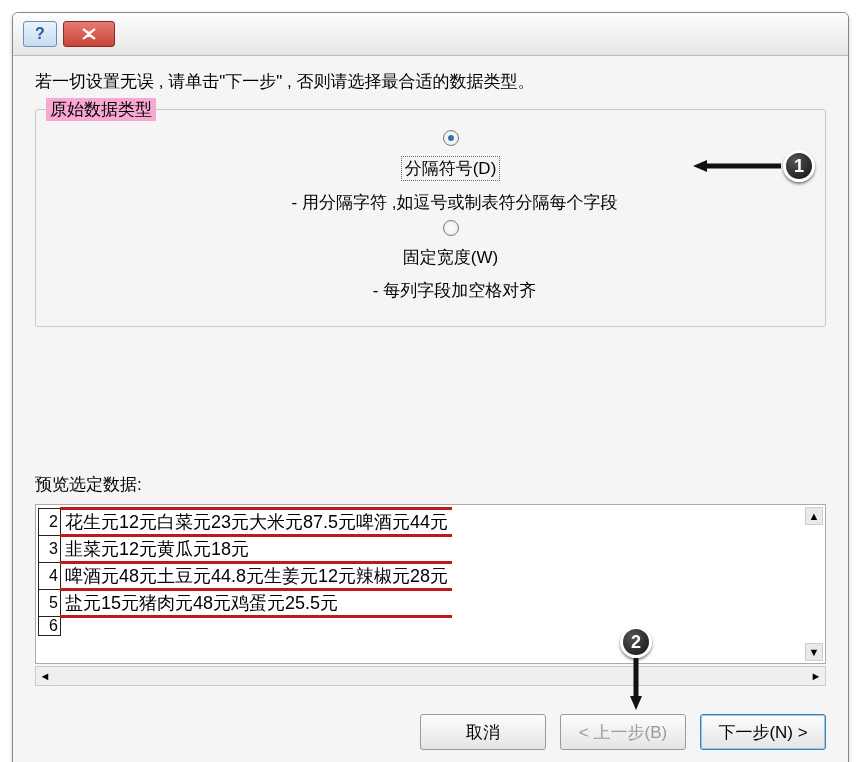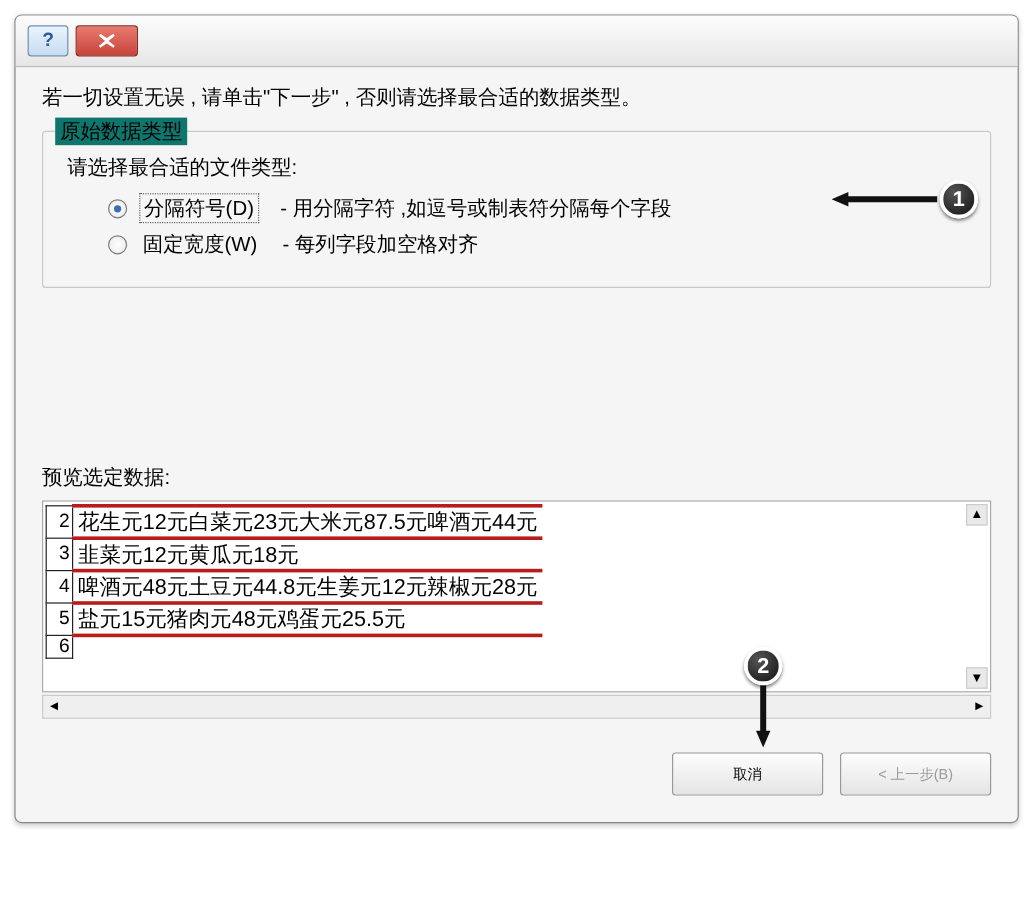--- a/index.html
+++ b/index.html
@@ -28,25 +28,25 @@
     }
     .close-btn svg { width:16px; height:12px; }
     .body { padding:14px 22px 22px; font-size:17px; }
     .intro-1 { margin-bottom:12px; }
     .intro-2 { margin-bottom:16px; }
     .fieldset {
       border:1px solid #c9c9c9; border-radius:3px; padding:14px 14px 18px;
       margin-bottom:26px; position:relative;
     }
     .legend {
-      position:absolute; top:-12px; left:10px; background:#0f766e;
+      position:absolute; top:-12px; left:10px; background:#f9a8d4;
       padding:0 4px; font-size:17px;
     }
     .choose-label { margin:4px 0 10px 6px; }
-    .option-row { display:flex; align-items:center; gap:10px; margin:6px 0 6px 40px; }
+    .option-row { display:flex; align-items:center; gap:10px; margin:6px 0 6px 40px;flex-direction:column; }
     .radio {
       width:16px; height:16px; border:1px solid #7a7a7a; border-radius:50%;
       background:radial-gradient(#fff,#e8e8e8);
       display:flex; align-items:center; justify-content:center; cursor:pointer;
     }
     .radio.checked::after {
       content:""; width:6px; height:6px; border-radius:50%; background:#3a6fb0;
     }
     .radio-label {
       padding:0 3px; cursor:pointer;
@@ -76,21 +76,21 @@
     .scroll-up { top:2px; }
     .scroll-dn { bottom:2px; }
     .hscroll { height:20px; border:1px solid #ccc; background:#efefef;
       display:flex; align-items:center; justify-content:space-between; margin-top:2px; }
     .hscroll .arrow { width:18px; height:16px; display:flex; align-items:center;
       justify-content:center; font-size:11px; cursor:pointer; }
     .button-row { display:flex; justify-content:flex-end; gap:14px; margin-top:28px; }
     .btn {
       min-width:126px; height:36px; border:1px solid #9a9a9a; border-radius:3px;
       background:linear-gradient(#fdfdfd,#e4e4e4);
-      font-size:12px; display:flex; align-items:center; justify-content:center;
+      font-size:17px; display:flex; align-items:center; justify-content:center;
       cursor:pointer; padding:0 14px;
     }
     .btn.disabled { color:#9a9a9a; cursor:default; }
     .btn.primary { border:1px solid #3c7fb1; box-shadow:0 0 0 1px #9ac7e8 inset; }
 
     
     .callout {
       position:absolute; display:flex; align-items:center;
     }
     .badge {
@@ -122,21 +122,20 @@
         </span>
       </div>
     </div>
   </div>
 
   <div class="body">
     <div class="intro-2">若一切设置无误 , 请单击"下一步" , 否则请选择最合适的数据类型。</div>
 
     <div class="fieldset rel">
       <div class="legend">原始数据类型</div>
-      <div class="choose-label">请选择最合适的文件类型:</div>
 
       <div class="option-row">
         <div class="radio checked"></div>
         <span class="radio-label focused">分隔符号(D)</span>
         <span class="option-desc">- 用分隔字符 ,如逗号或制表符分隔每个字段</span>
       </div>
 
       <div class="option-row">
         <div class="radio"></div>
         <span class="radio-label">固定宽度(W)</span>
@@ -183,20 +182,21 @@
       <div class="scroll-dn">▼</div>
     </div>
     <div class="hscroll">
       <div class="arrow">◄</div>
       <div class="arrow">►</div>
     </div>
 
     <div class="button-row rel">
       <div class="btn">取消</div>
       <div class="btn disabled">&lt; 上一步(B)</div>
+      <div class="btn primary">下一步(N) &gt;</div>
 
       <div class="callout callout-2" style="top:-88px; right:174px;">
         <div class="badge">2</div>
         <svg class="arrow-svg" width="16" height="52">
           <line x1="8" y1="0" x2="8" y2="40" stroke="#111" stroke-width="5"></line>
           <polygon points="8,52 2,38 14,38" fill="#111"></polygon>
         </svg>
       </div>
     </div>
   </div>

